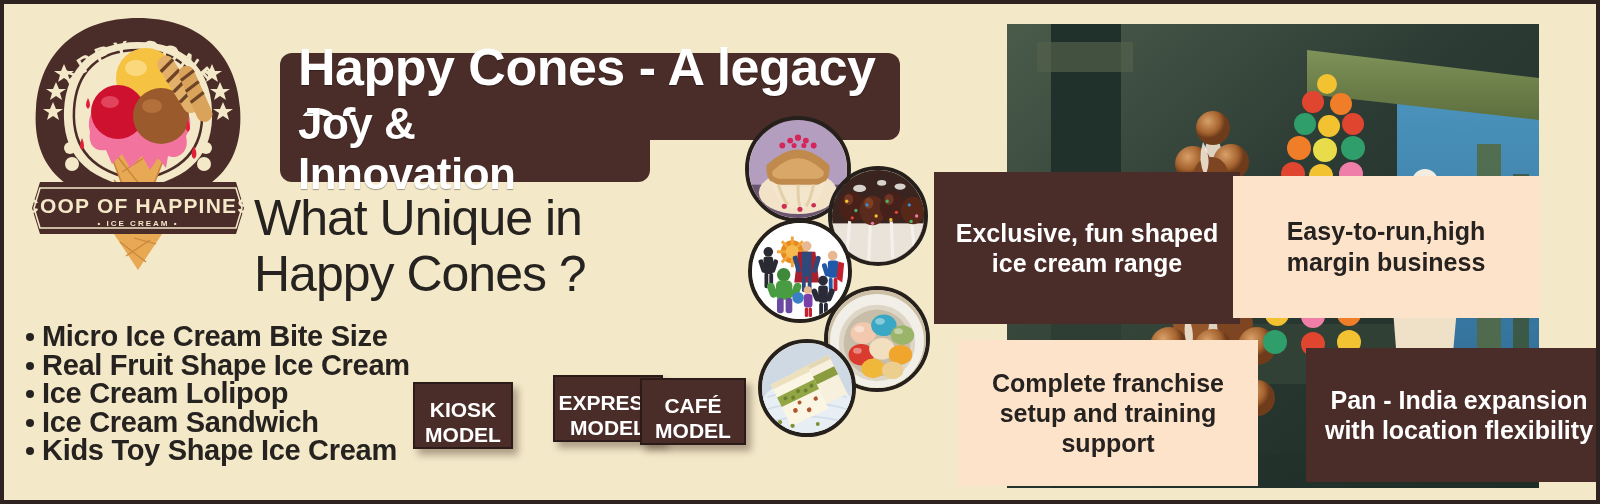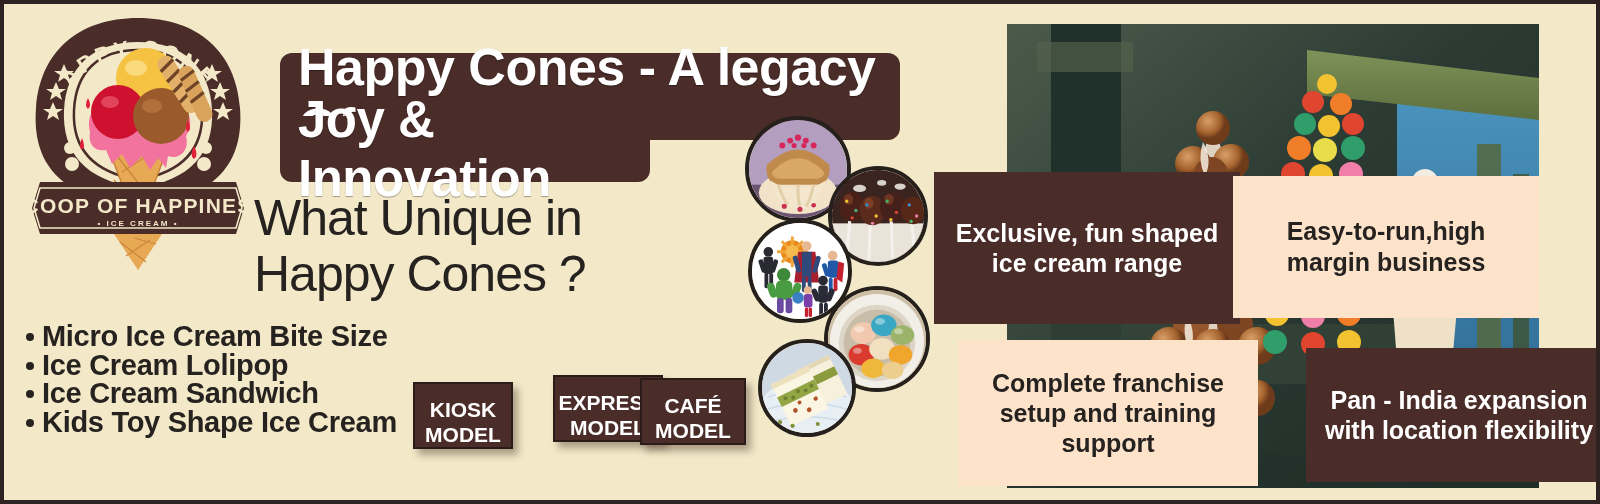--- a/index.html
+++ b/index.html
@@ -22,21 +22,21 @@
   #logo svg{display:block;width:240px;height:260px;}
 
   
   .ribbon{
     position:absolute;background:#4a2c28;border-radius:12px;
     color:#ffffff;font-weight:bold;display:flex;align-items:center;
     padding:0 18px;box-sizing:border-box;letter-spacing:-.5px;
     text-shadow:0 1px 1px rgba(0,0,0,.35);
   }
   #ribbon1{left:276px;top:30px;width:620px;height:87px;font-size:52px;margin-top:19px;}
-  #ribbon2{left:276px;top:112px;width:370px;height:66px;font-size:51px;}
+  #ribbon2{left:276px;top:112px;width:370px;height:66px;font-size:44px;}
 
   
   #question{
     position:absolute;left:250px;top:186px;width:470px;
     color:#262220;font-size:50px;line-height:56px;font-weight:400;
     letter-spacing:-1px;
   }
 
   
   #bullets{
@@ -201,20 +201,21 @@
   <div class="ribbon" id="ribbon1">Happy Cones - A legacy Of</div>
   <div class="ribbon" id="ribbon2">Joy &amp; Innovation</div>
 
   <div id="question">
     <div>What Unique in</div>
     <div>Happy Cones ?</div>
   </div>
 
   <ul id="bullets">
     <li>Micro Ice Cream Bite Size</li>
+    <li>Real Fruit Shape Ice Cream</li>
     <li>Ice Cream Lolipop</li>
     <li>Ice Cream Sandwich</li>
     <li>Kids Toy Shape Ice Cream</li>
   </ul>
 
   <div class="model-box" id="model0">
     <div>
       <span>KIOSK</span><br>
       <span>MODEL</span>
     </div>

